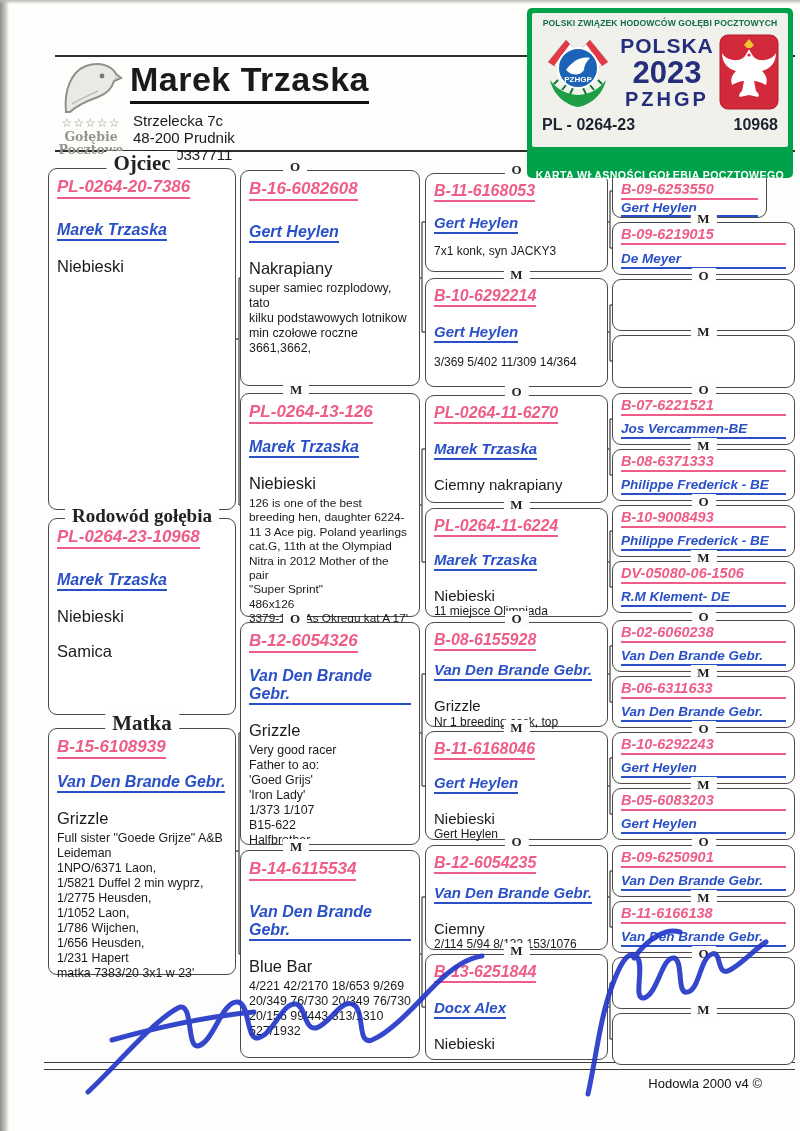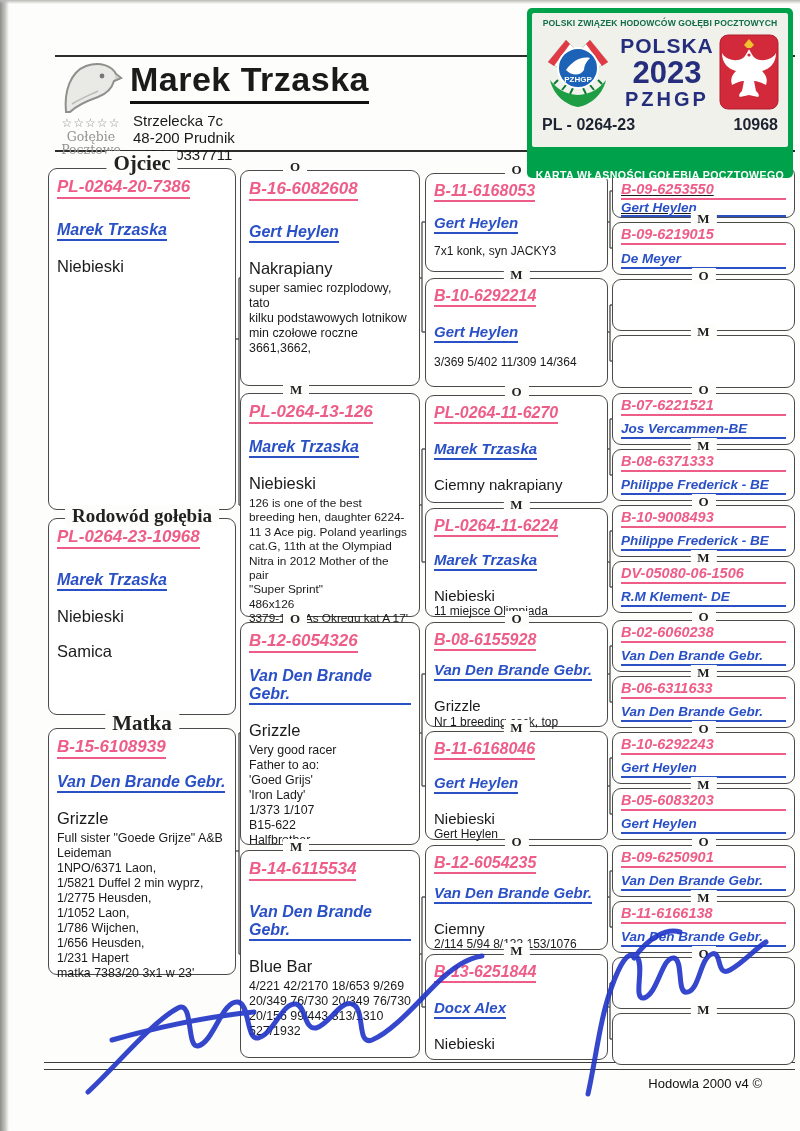--- a/index.html
+++ b/index.html
@@ -14,21 +14,21 @@
     background:linear-gradient(180deg,#b9b9b5,rgba(255,255,255,0));}
   .rule{position:absolute;height:0;border-top:2px solid #2d2d2d;}
   .rule.thin{border-top-width:1.4px;border-top-color:#3c3c3c;}
 
   
   .breeder-name{position:absolute;left:130px;top:60px;font-size:34px;font-weight:bold;
     letter-spacing:.5px;border-bottom:3px solid #111;padding-bottom:2px;}
   .breeder-address{position:absolute;left:133px;top:112px;font-size:15px;line-height:17px;}
   .logo{position:absolute;left:52px;top:58px;width:78px;text-align:center;color:#8f8f8d;}
   .logo .stars{font-size:12px;letter-spacing:1px;color:#8f8f8d;margin-top:-2px;}
-  .logo .cap{font-family:"DejaVu Serif", serif;font-weight:normal;font-size:12.5px;line-height:13px;color:#93938f;}
+  .logo .cap{font-family:"DejaVu Serif", serif;font-weight:bold;font-size:12.5px;line-height:13px;color:#93938f;}
 
   
   .badge{position:absolute;left:527px;top:8px;width:266px;height:170px;background:#00a14b;
     border-radius:5px;padding:5px 5px 0 5px;box-sizing:border-box;z-index:6;}
   .badge-inner{background:#f1f1ec;height:134px;border-radius:2px;overflow:hidden;}
   .badge-fed{text-align:center;font-size:8.6px;font-weight:bold;color:#106e46;padding-top:5px;letter-spacing:.1px;}
   .badge-mid{display:flex;align-items:center;justify-content:space-between;padding:2px 8px 0 8px;height:84px;}
   .badge-title{text-align:center;color:#252e7c;font-weight:800;line-height:1;}
   .badge-title .l1{font-size:21px;letter-spacing:1px;}
   .badge-title .l2{font-size:31px;margin:1px 0;}
@@ -288,21 +288,21 @@
     <div class="pcolor">Ciemny</div>
     <div class="notes" style="margin-top:0;">2/114 5/94 8/133 153/1076</div>
   </div>
   <div class="pbox c3" style="left:425px;top:954px;width:183px;height:106px;">
     <div class="pbox-label">M</div>
     <span class="ring">B-13-6251844</span><br>
     <span class="owner" style="margin-top:16px;">Docx Alex</span>
     <div class="pcolor">Niebieski</div>
   </div>
 
-  <div class="pbox c4" style="left:612px;top:166px;width:183px;height:52px;padding-top:14px;text-decoration:underline;">
+  <div class="pbox c4" style="left:612px;top:166px;width:155px;height:52px;padding-top:14px;">
     <div class="pbox-label">O</div>
     <span class="ring">B-09-6253550</span>
     <span class="owner">Gert Heylen</span>
   </div>
   <div class="pbox c4" style="left:612px;top:222px;width:183px;height:53px;">
     <div class="pbox-label">M</div>
     <span class="ring">B-09-6219015</span>
     <span class="owner">De Meyer</span>
   </div>
   <div class="pbox c4" style="left:612px;top:279px;width:183px;height:52px;">

